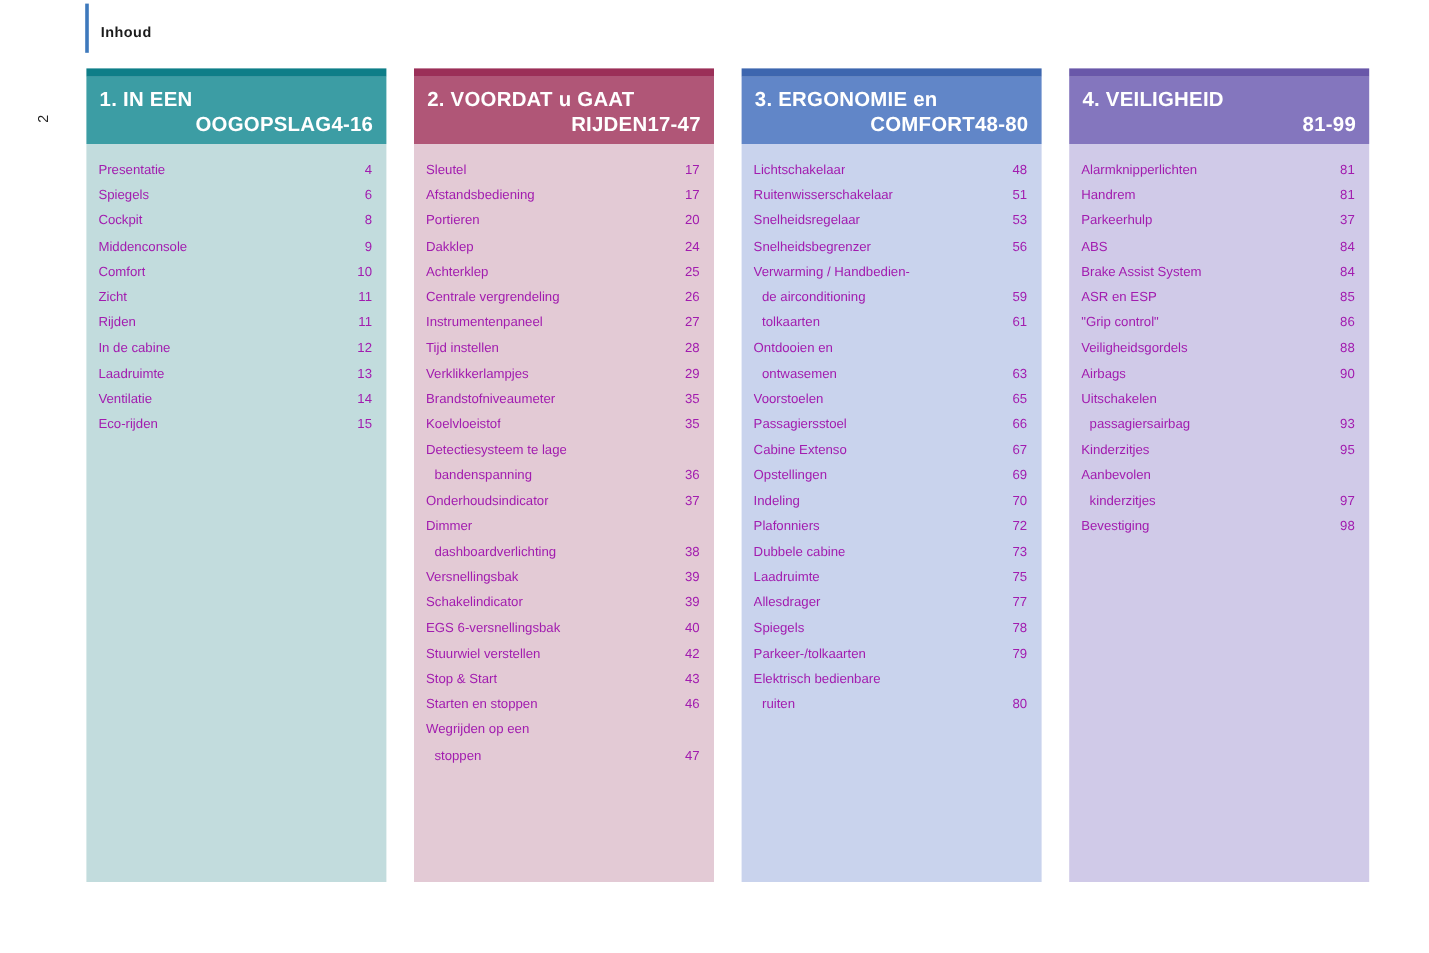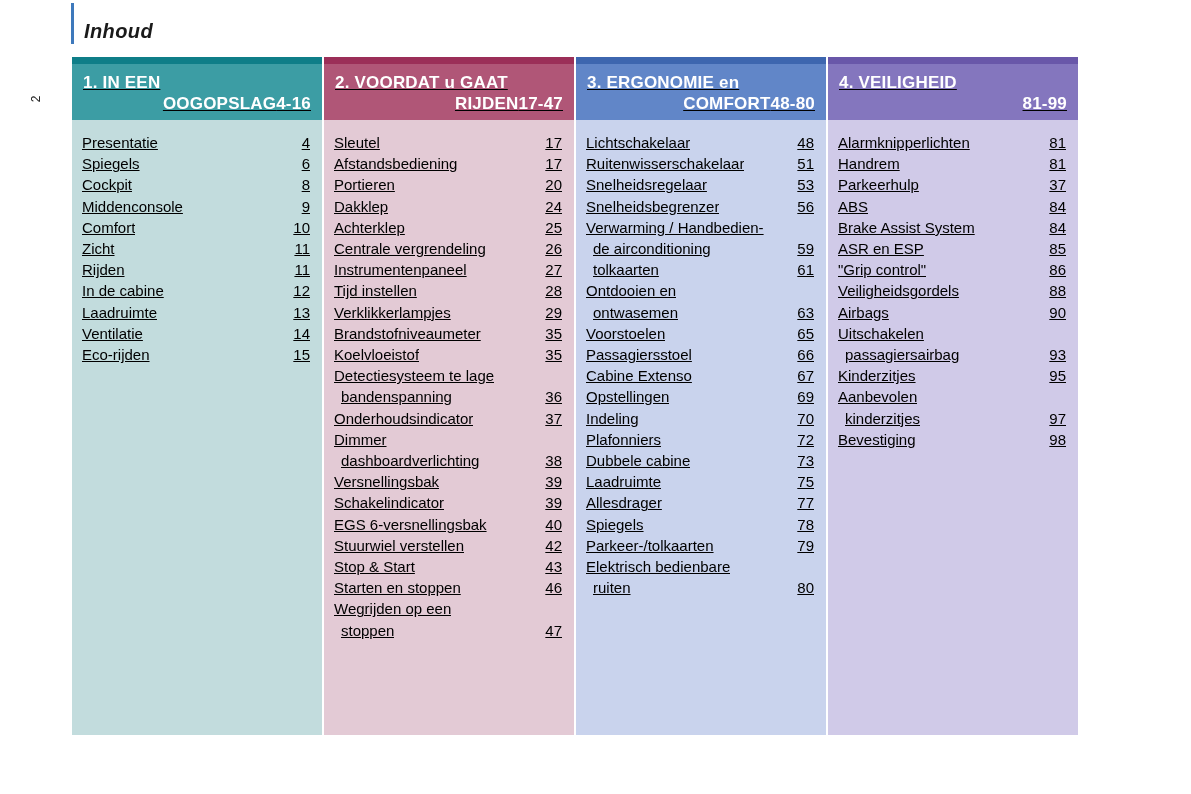--- a/index.html
+++ b/index.html
@@ -1,28 +1,28 @@
 <!DOCTYPE html>
 <html><head>
 <meta charset="utf-8">
 <style>
   * { margin:0; padding:0; box-sizing:border-box; }
   html, body { width:1191px; height:794px; background:#ffffff; font-family:"Liberation Sans", sans-serif; }
   #page { position:relative; width:1191px; height:794px; background:#ffffff; overflow:hidden; }
 
   .accent-line { position:absolute; left:71px; top:3px; width:3px; height:41px; background:#3E79BC; }
-  .doc-title { position:absolute; left:84px; top:20px; font-size:20px; font-weight:bold; color:#1a1a1a; letter-spacing:0.4px;font-style:italic; }
+  .doc-title { position:absolute; left:84px; top:20px; font-size:12px; font-weight:bold; color:#1a1a1a; letter-spacing:0.4px; }
   .page-num { position:absolute; left:33px; top:92px; font-size:12px; color:#222; transform:rotate(-90deg); }
 
-  #columns { position:absolute; left:72px; top:57px; display:flex; gap:2px;text-decoration:underline; }
+  #columns { position:absolute; left:72px; top:57px; display:flex; gap:23px; }
   .col { width:250px; height:678px; display:flex; flex-direction:column; }
   .col-strip { height:7px; background:var(--strip); }
   .col-head { background:var(--head); color:#ffffff; font-weight:bold; font-size:17px; line-height:21px; padding:8px 11px 6px 11px; letter-spacing:0.2px; }
   .head-line2 { display:flex; justify-content:flex-end; padding-left:22px; }
-  .col-body { flex:1; background:var(--body); padding:12px 12px 0 10px; font-size:15px; line-height:21.2px; color:#000000; }
+  .col-body { flex:1; background:var(--body); padding:12px 12px 0 10px; font-size:11px; line-height:21.2px; color:#a21caf; }
   .row { display:flex; justify-content:space-between; }
   .row.indent { padding-left:7px; }
   .row .lbl { white-space:nowrap; overflow:hidden; }
   .row .pg { margin-left:6px; white-space:nowrap; }
 </style>
 </head>
 <body>
 
 <div id="page">
   <div class="accent-line"></div>

